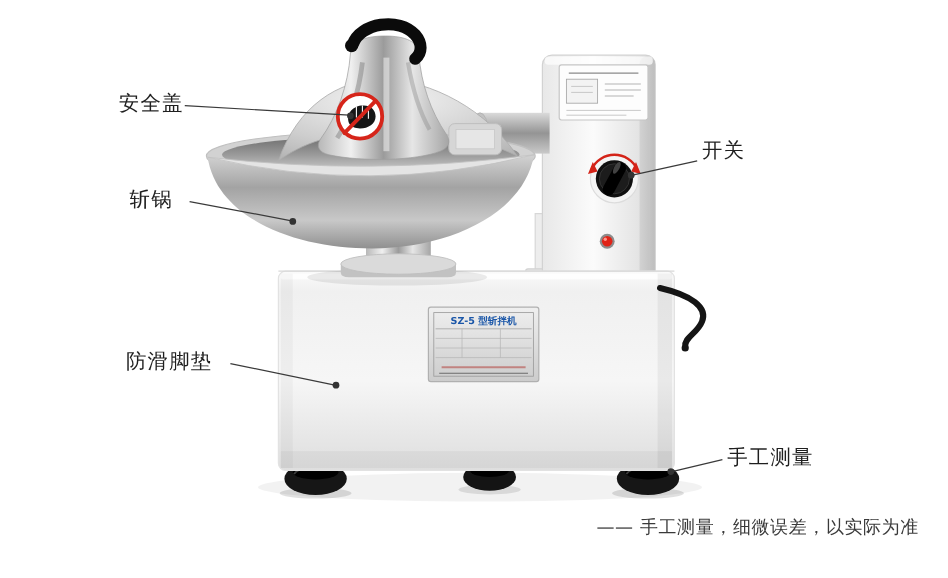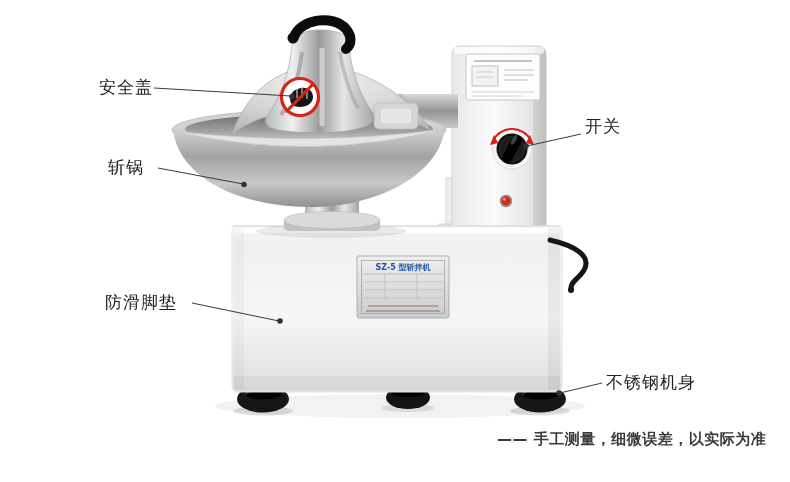--- a/index.html
+++ b/index.html
@@ -21,21 +21,20 @@
     line-height: 1;
     text-align: right;
   }
   .footnote {
     position: absolute;
     font-size: 15px;
     color: #3a3a3a;
     letter-spacing: 0.5px;
     white-space: nowrap;
     line-height: 1.2;
-    font-weight: bold;
   }
 </style>
 </head>
 <body>
 
 <div class="canvas">
 
   <svg class="scene" width="790" height="482" viewBox="0 0 790 482">
     <defs>
       <linearGradient id="gBase" x1="0" y1="0" x2="0" y2="1">
@@ -241,17 +240,17 @@
   </svg>
 
   <div class="label" style="left:99px; top:79px">安全盖</div>
 
   <div class="label" style="left:108px; top:159px">斩锅</div>
 
   <div class="label" style="left:585px; top:118px">开关</div>
 
   <div class="label" style="left:105px; top:294px">防滑脚垫</div>
 
-  <div class="label" style="left:606px; top:374px">不锈钢机身</div>
+  <div class="label" style="left:606px; top:374px">手工测量</div>
 
   <div class="footnote" style="left:497px; top:430px">—— 手工测量，细微误差，以实际为准</div>
 
 </div>
 
 </body></html>

